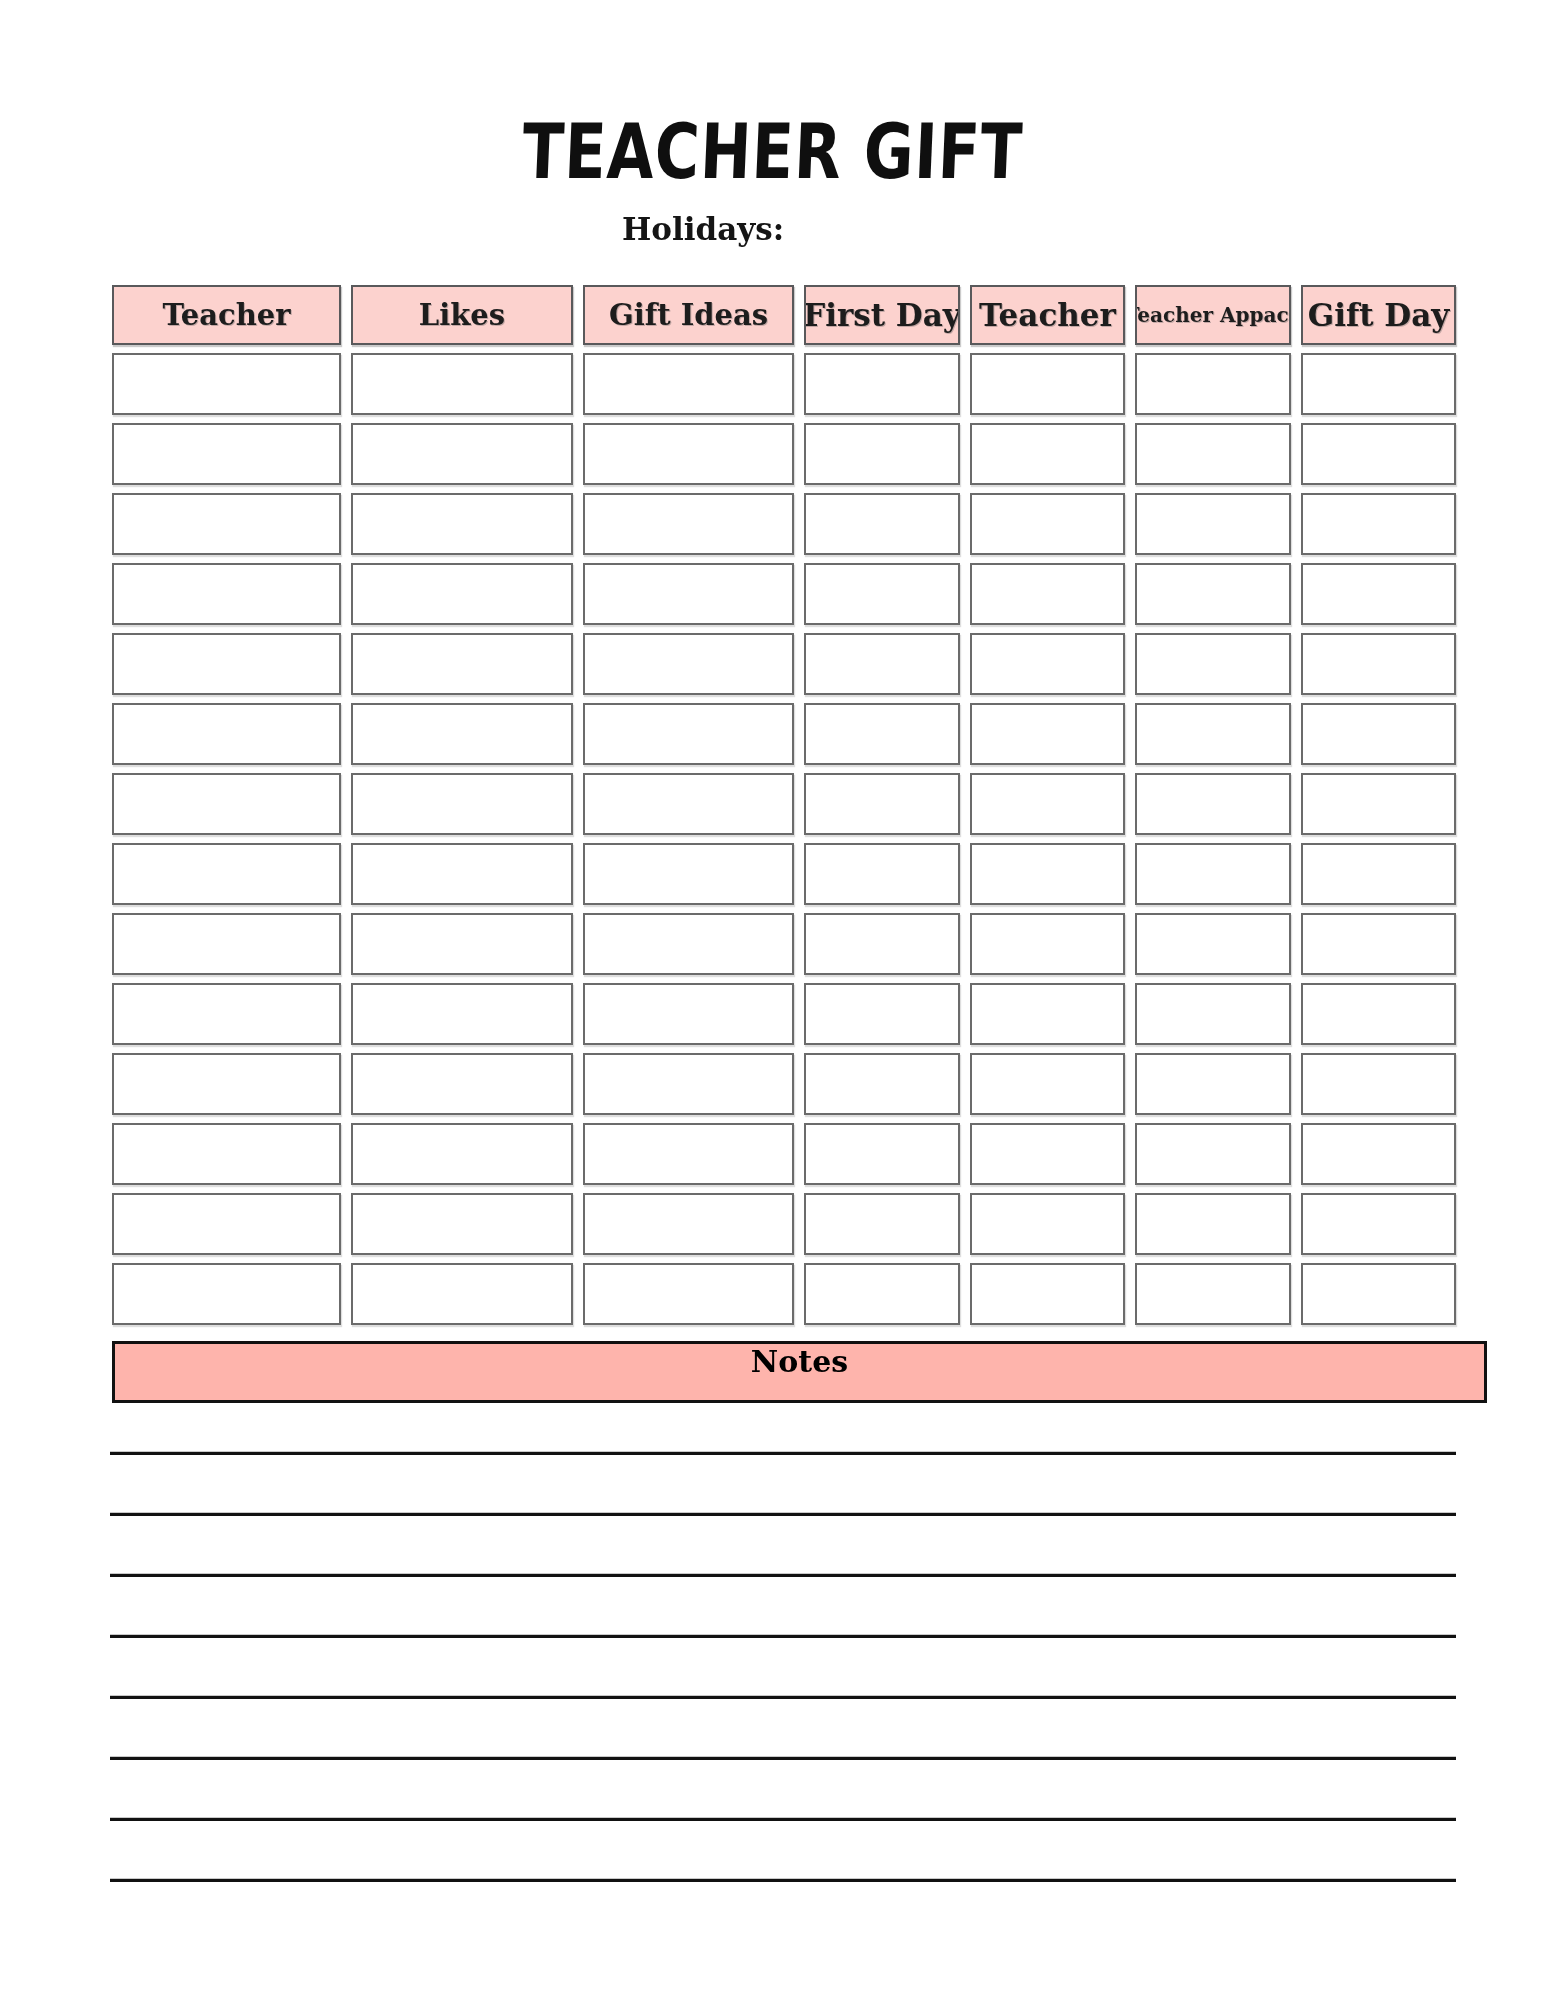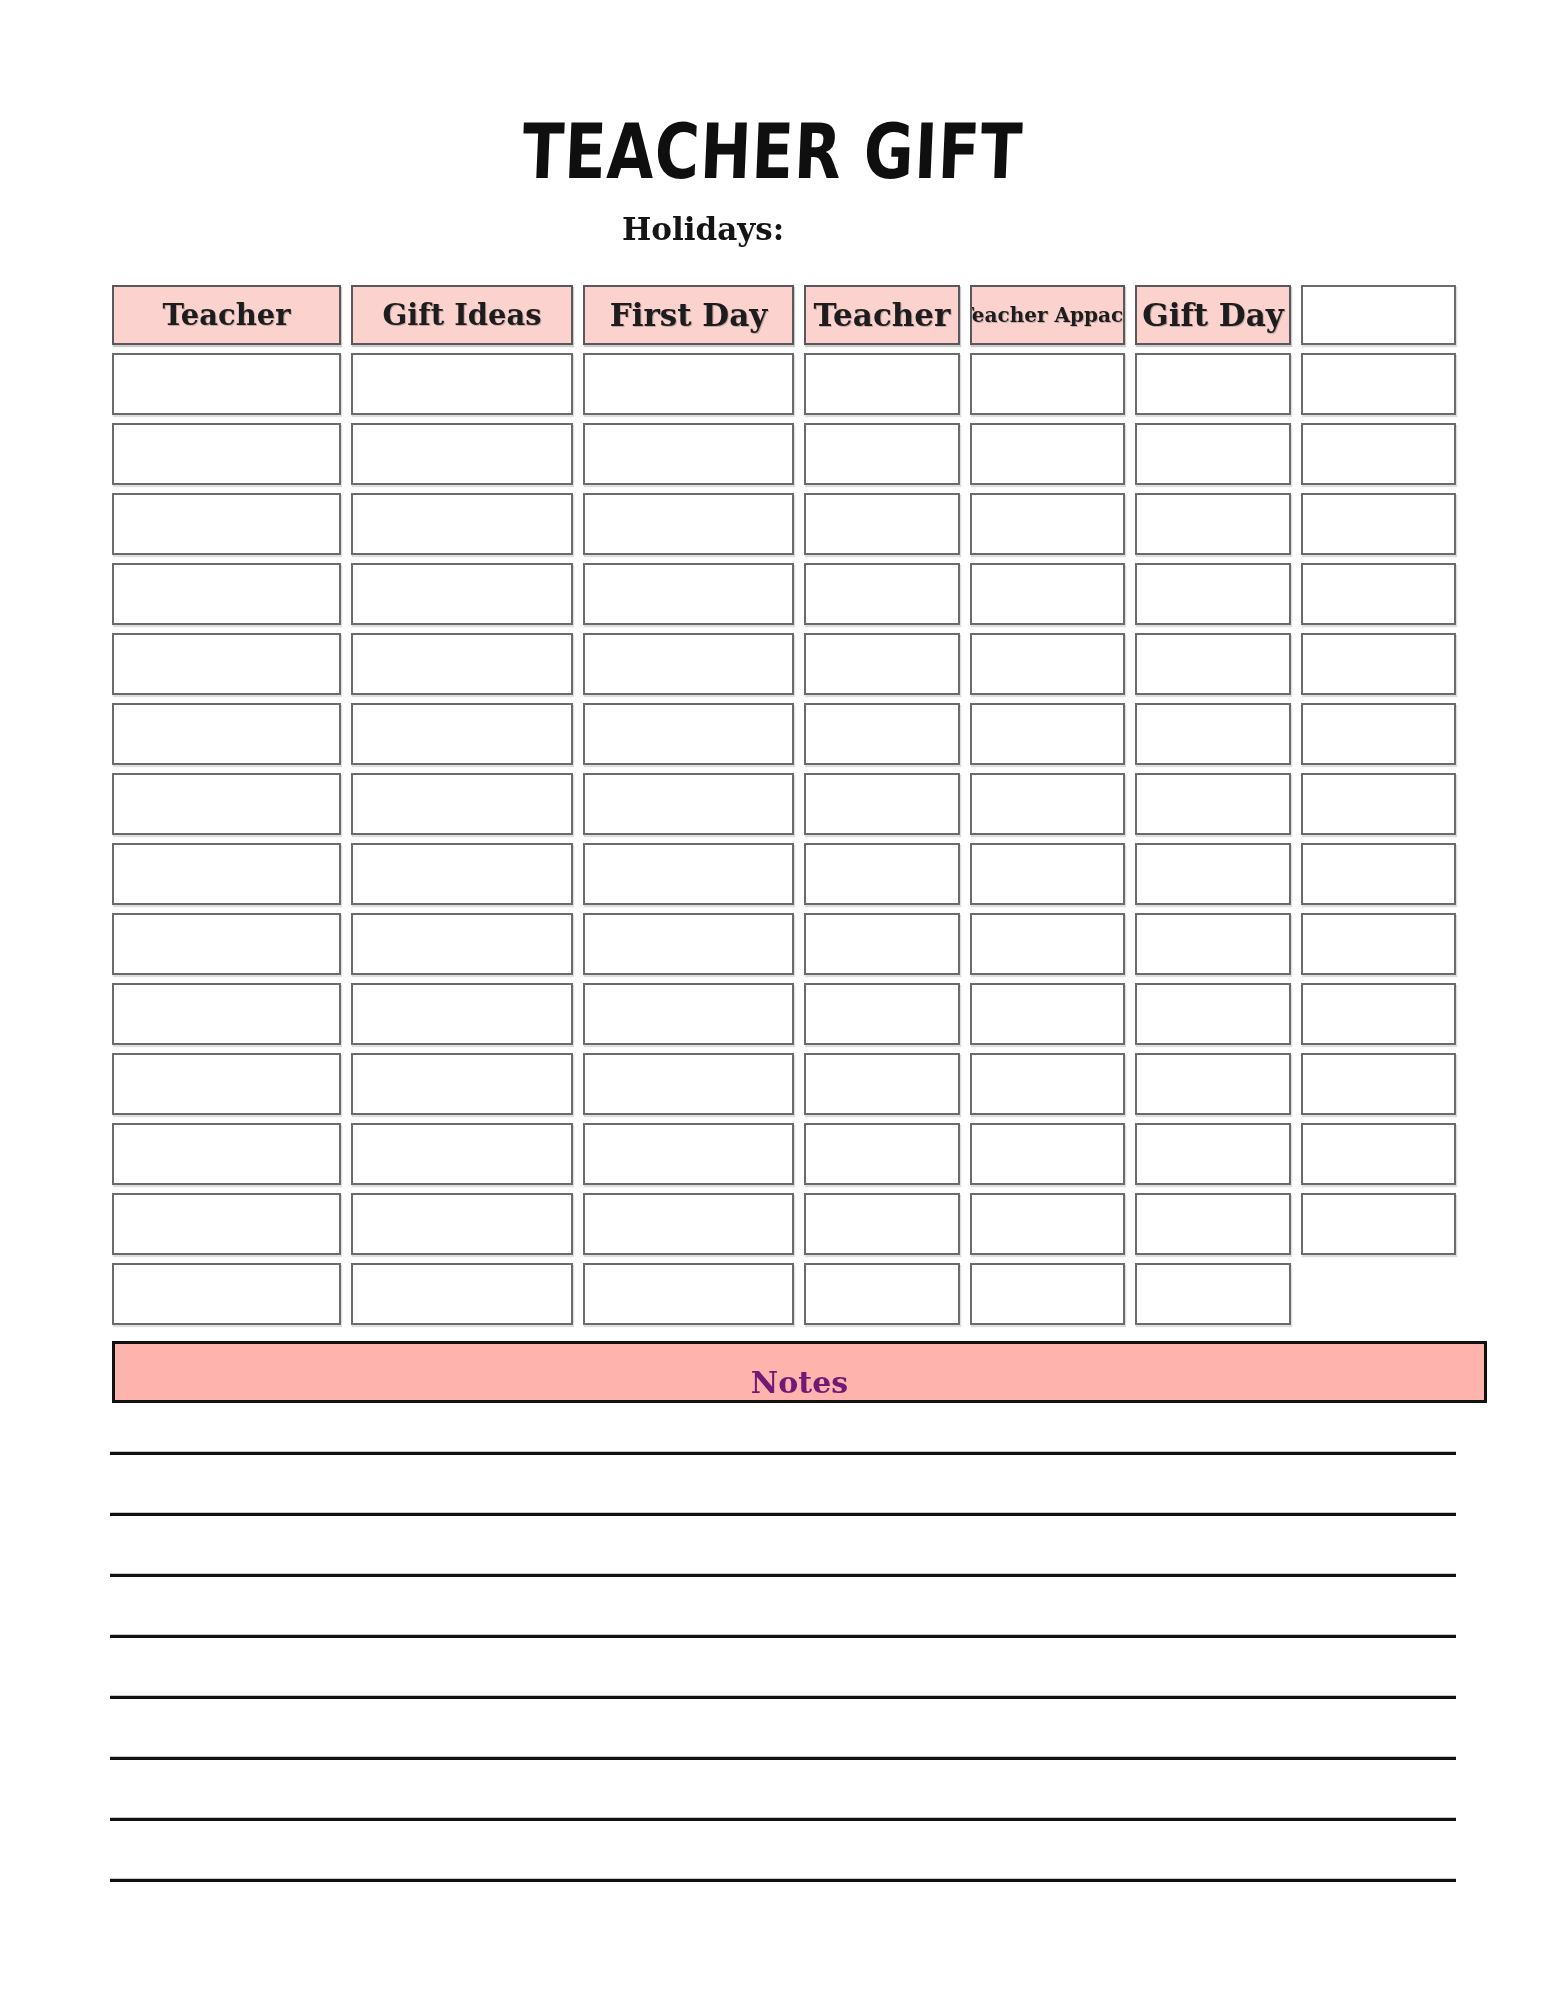--- a/index.html
+++ b/index.html
@@ -67,24 +67,24 @@
     box-sizing: border-box;
   }
 
   .notes-banner {
     position: absolute;
     top: 1341px; left: 112px;
     width: 1375px; height: 62px;
     background: #feb4ac;
     border: 3px solid #111111;
     box-sizing: border-box;
-    display: flex; align-items: flex-end; justify-content: center;
+    display: flex; align-items: flex-start; justify-content: center;
     font-weight: bold;
     font-size: 30px;
-    color: #701a75;
+    color: #000000;
   }
 
   .note-line {
     position: absolute;
     left: 110px;
     width: 1346px;
     height: 3px;
     background: #111111;
     box-shadow: 0 -1px 0 rgba(120,120,120,0.4);
   }
@@ -93,20 +93,21 @@
 <body>
 
 <div class="page">
 
   <div class="title">TEACHER GIFT</div>
 
   <div class="student-label">Holidays:</div>
 
   <div class="gift-table" id="gift-table">
       <div class="hcell col-wide">Teacher</div>
+      <div class="hcell col-wide">Likes</div>
       <div class="hcell col-wide">Gift Ideas</div>
       <div class="hcell col-narrow">First Day</div>
       <div class="hcell col-narrow">Teacher</div>
       <div class="hcell col-xs">Teacher Appace</div>
       <div class="hcell col-narrow">Gift Day</div>
       <div class="cell"></div>
       <div class="cell"></div>
       <div class="cell"></div>
       <div class="cell"></div>
       <div class="cell"></div>

